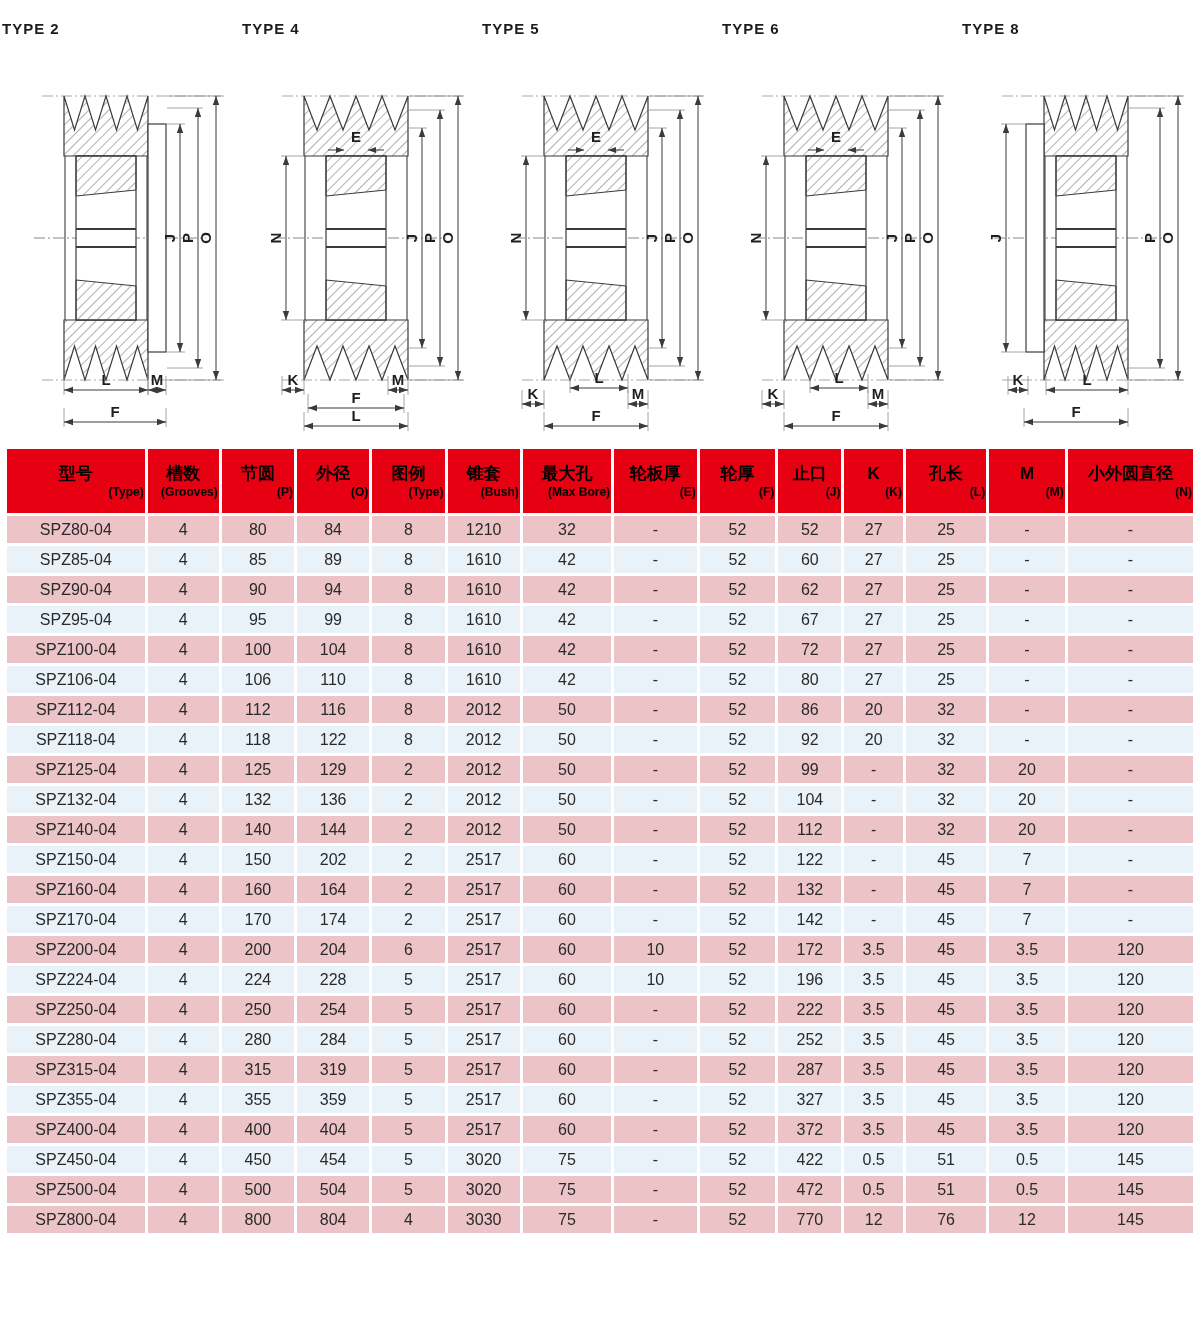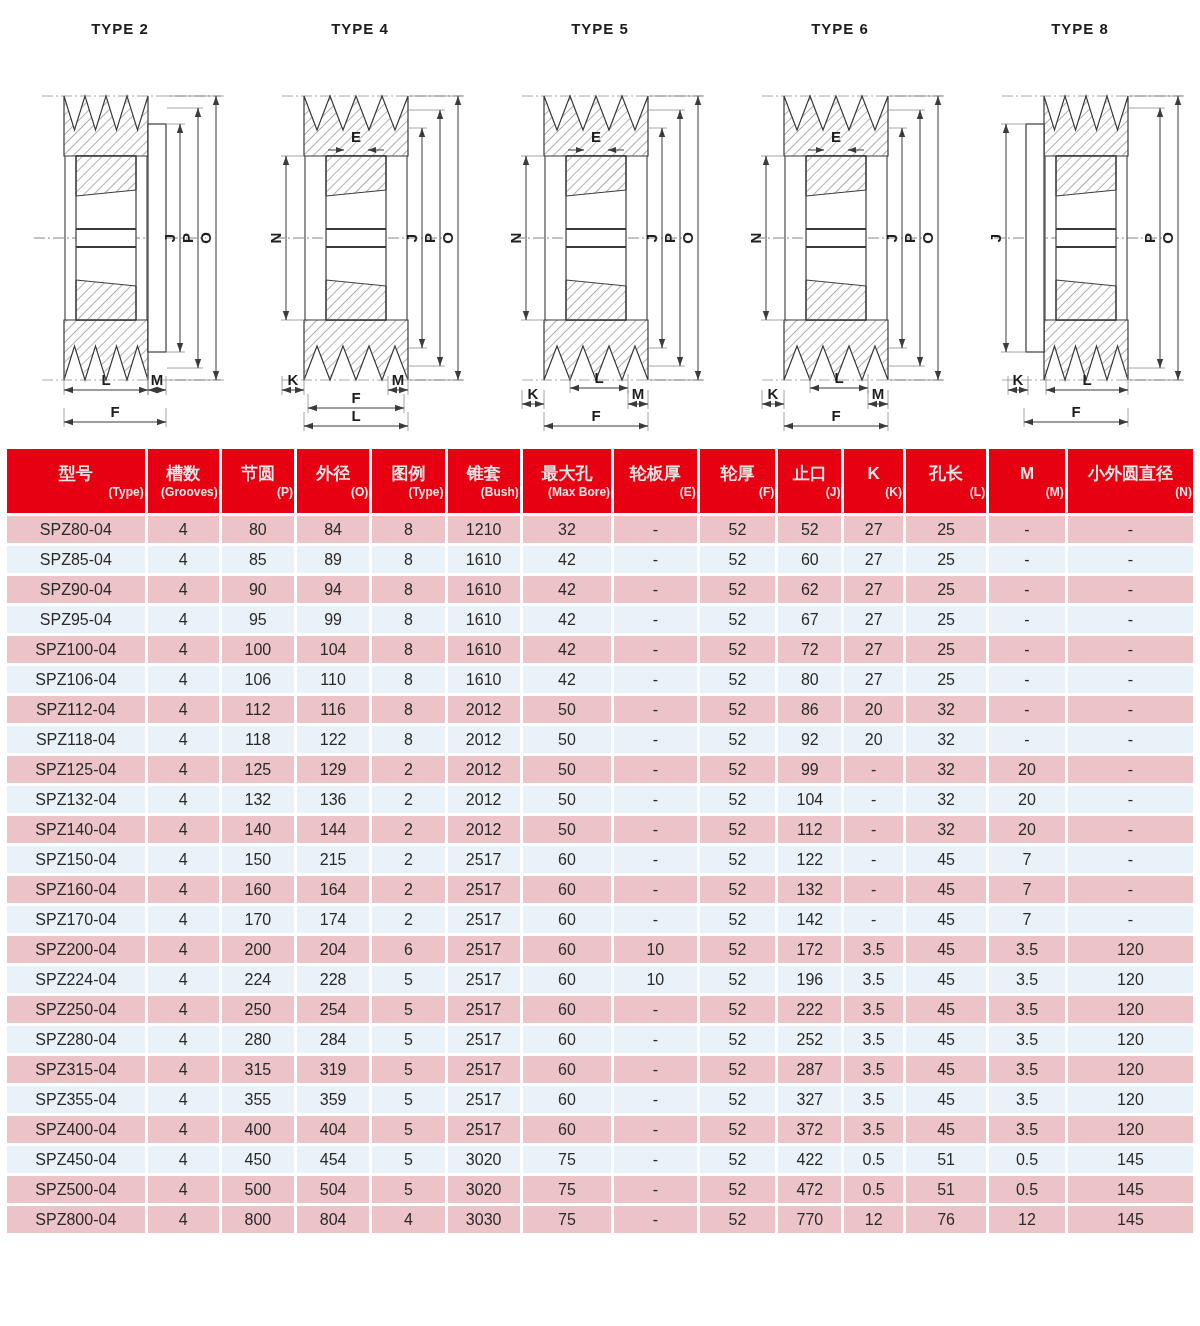--- a/index.html
+++ b/index.html
@@ -10,40 +10,39 @@
     font-family:"Liberation Sans", sans-serif;
   }
   .drawings-row {
     display:flex;
     justify-content:space-between;
     padding:6px 2px 0 2px;
     height:444px;
   }
   figure.drawing { margin:0; width:236px; }
   .drawing-title {
-    text-align:center;
     font-size:15px;
     font-weight:bold;
     letter-spacing:1px;
     color:#1c1c1c;
     padding-top:14px;
     height:32px;
   }
   svg.pulley { display:block; }
 
   table.spec {
     table-layout:fixed;
     border-collapse:separate;
     border-spacing:3px;
     width:1192px;
     margin:2px auto 0 auto;
   }
   table.spec th {
     background:#e60012;
-    color:#e5e5e5;
+    color:#000000;
     padding:9px 1px 8px 1px;
     vertical-align:middle;
     height:64px;
   }
   table.spec th .zh { font-size:17px; font-weight:700; line-height:1.25; }
   table.spec th .en { font-size:12px; font-weight:600; line-height:1.25;text-align:right; }
   table.spec td {
     text-align:center;
     font-size:16px;
     color:#2a2a2a;
@@ -662,21 +661,21 @@
           <td>112</td>
           <td>-</td>
           <td>32</td>
           <td>20</td>
           <td>-</td>
         </tr>
         <tr class="even">
           <td>SPZ150-04</td>
           <td>4</td>
           <td>150</td>
-          <td>215</td>
+          <td>202</td>
           <td>2</td>
           <td>2517</td>
           <td>60</td>
           <td>-</td>
           <td>52</td>
           <td>122</td>
           <td>-</td>
           <td>45</td>
           <td>7</td>
           <td>-</td>

